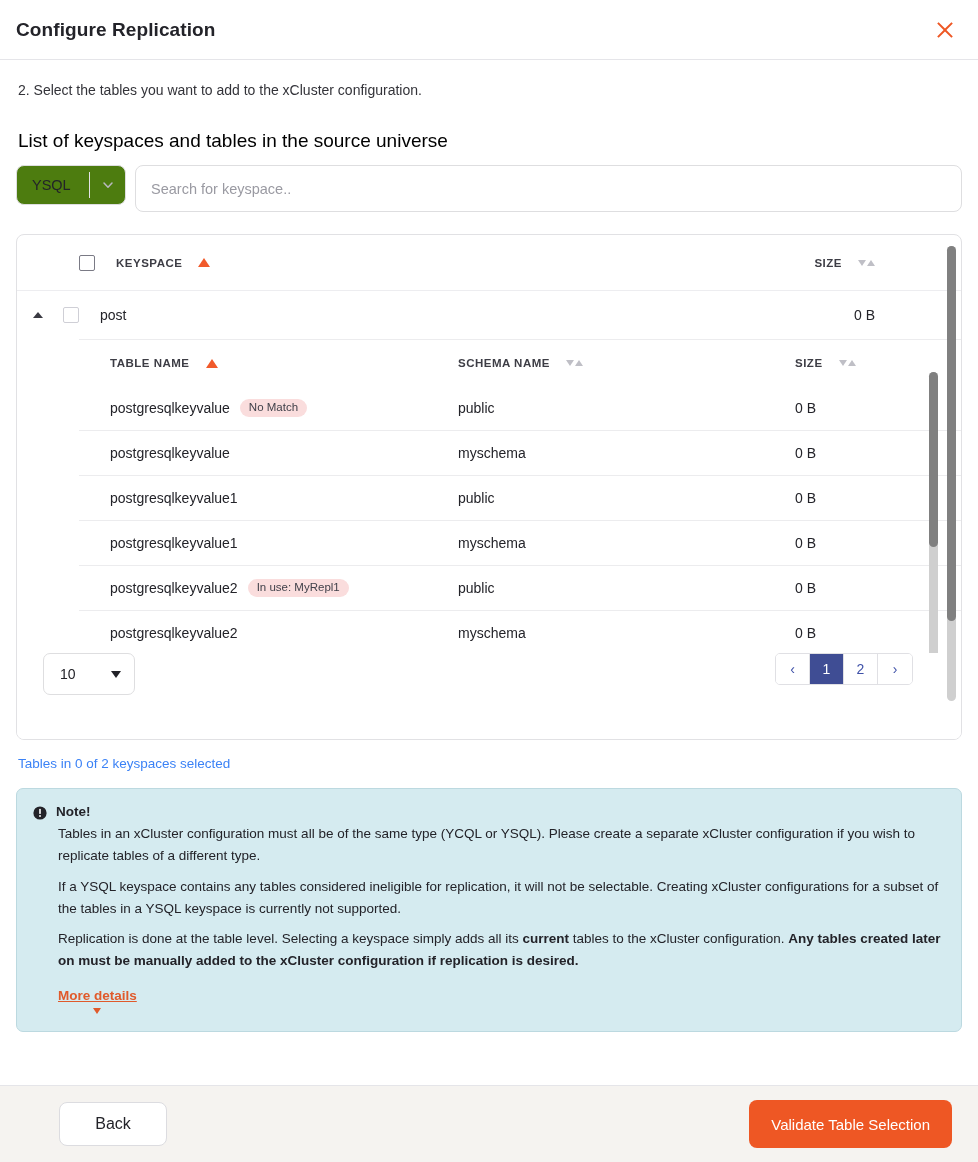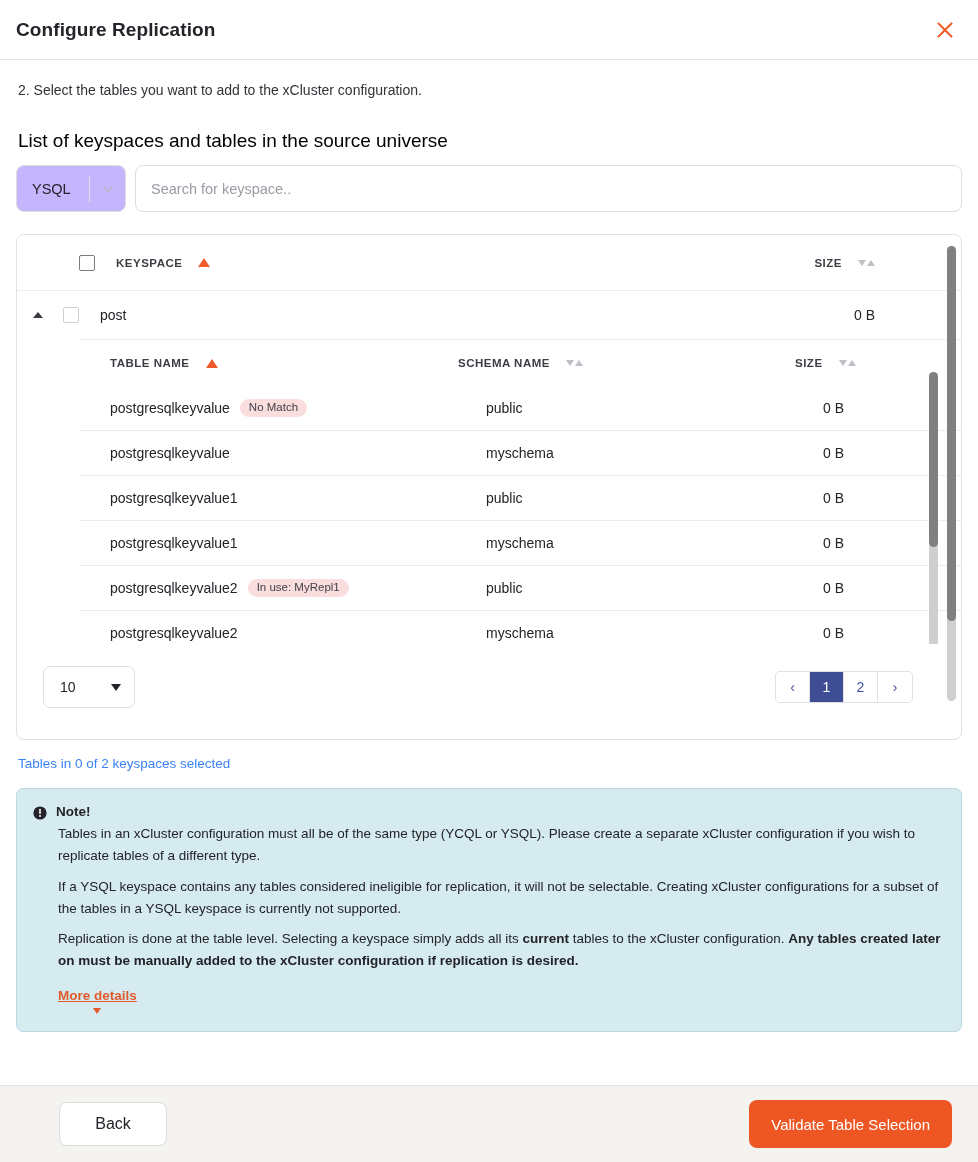--- a/index.html
+++ b/index.html
@@ -50,23 +50,23 @@
     margin: 0 0 32px 2px;
   }
   .list-label {
     font-size: 19px; color: #000000;
     margin: 0 0 13px 2px;
   }
 
   
   .search-row { display: flex; gap: 9px; margin-bottom: 22px; }
   .type-select {
-    width: 110px; height: 47px;
+    width: 110px; height: 40px;
     border: 1px solid #dedee0; border-radius: 8px;
-    background: #c4b5fd;
+    background: #4d7c0f;
     display: flex; align-items: center;
     cursor: pointer;
     position: relative;
   }
   .type-select-value {
     flex: 1; padding-left: 15px;
     font-size: 14.5px; color: #232329;
   }
   .type-select-divider {
     width: 1px; height: 26px; background: #e3e3e6;
@@ -158,21 +158,21 @@
   .tbl-col-name { width: 348px; }
   .tbl-col-schema { width: 337px; }
   .tbl-col-size { }
   .tbl-rows { }
   .tbl-row {
     height: 45px; display: flex; align-items: center;
     padding-left: 31px;
     border-bottom: 1px solid #ececee;
     font-size: 14px; color: #232329;
   }
-  .tbl-row .c-name { width: 376px; display: flex; align-items: center; gap: 10px; }
+  .tbl-row .c-name { width: 348px; display: flex; align-items: center; gap: 10px; }
   .tbl-row .c-schema { width: 337px; }
   .badge {
     background: #fadddd; color: #41414a;
     border-radius: 11px;
     padding: 3px 9px 4px 9px;
     font-size: 11.5px; line-height: 1;
     white-space: nowrap;
   }
 
   
@@ -194,23 +194,23 @@
     z-index: 5;
   }
   .outer-scroll .thumb {
     position: absolute; left: 0; top: 0;
     width: 9px; height: 375px;
     background: #808080; border-radius: 5px;
   }
 
   
   .pager {
-    position: absolute; left: 0; right: 0; bottom: 9px;
+    position: absolute; left: 0; right: 0; bottom: 0;
     height: 86px;
-    display: flex; align-items: center;
+    display: flex; align-items: flex-start;
     padding: 0 48px 0 26px;
     background: #fff;
   }
   .rows-select {
     width: 92px; height: 42px;
     border: 1px solid #dedee0; border-radius: 7px;
     display: flex; align-items: center; justify-content: space-between;
     padding: 0 13px 0 16px;
     font-size: 14px; color: #232329;
     cursor: pointer; background: #fff;

